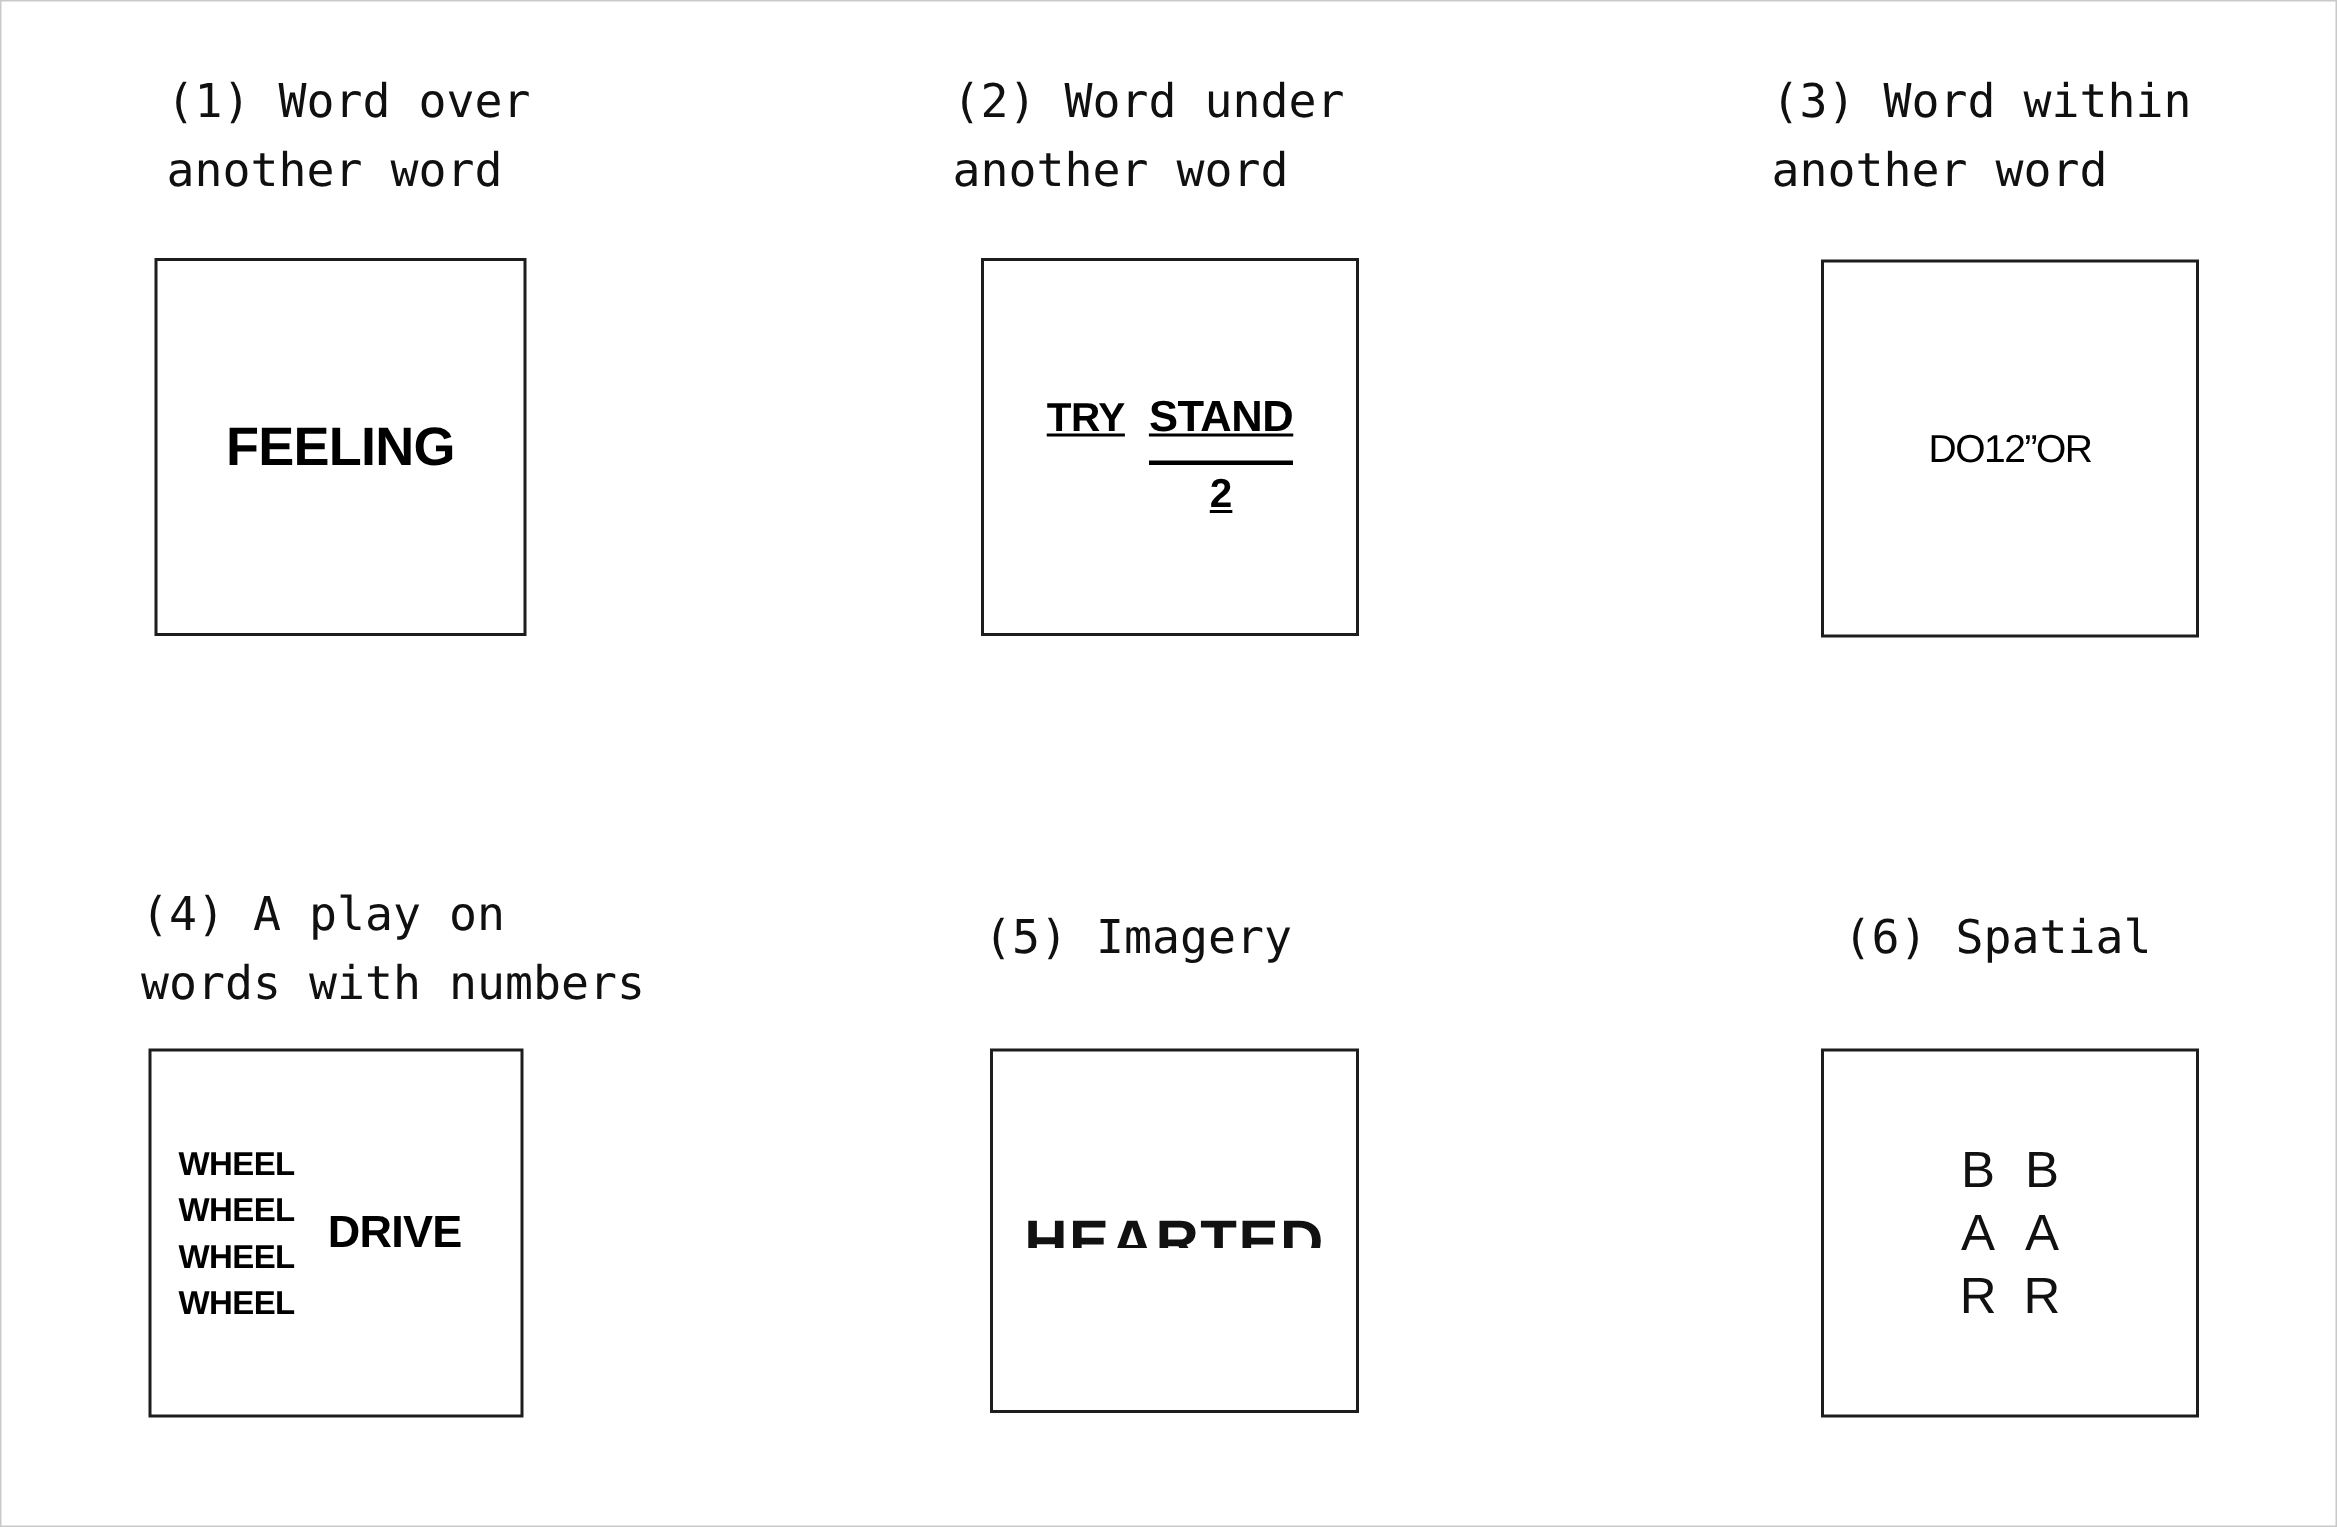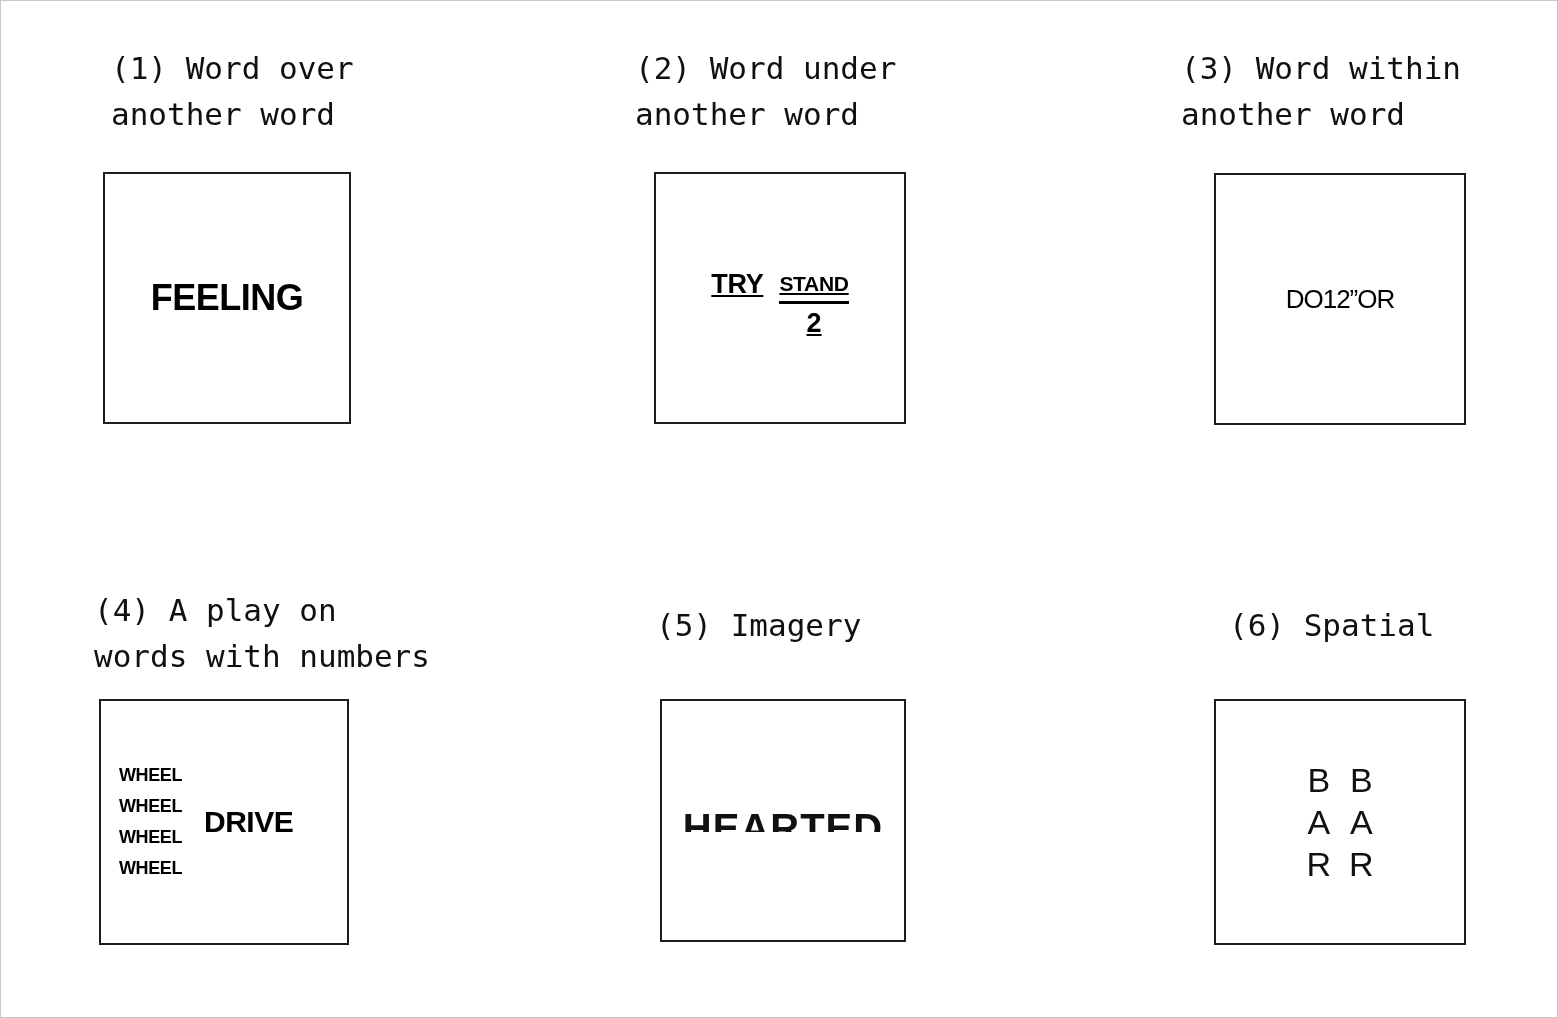--- a/index.html
+++ b/index.html
@@ -80,24 +80,24 @@
     font-size: 27px;
     line-height: 30px;
     letter-spacing: -0.3px;
   }
   .frac {
     display: flex;
     flex-direction: column;
     align-items: center;
   }
   .frac .num {
-    font-size: 21px;
+    font-size: 29px;
     line-height: 30px;
     letter-spacing: -0.3px;
-    padding-bottom: 2px;
+    padding-bottom: 14px;
   }
   .frac .bar {
     width: 100%;
     height: 3px;
     background: #000;
   }
   .frac .den {
     font-size: 27px;
     line-height: 32px;
     padding-top: 3px;
@@ -118,21 +118,21 @@
     justify-content: flex-start;
     width: 100%;
     padding-left: 18px;
     box-sizing: border-box;
     gap: 22px;
   }
   .wheel-col {
     display: flex;
     flex-direction: column;
     font-weight: bold;
-    font-size: 18px;
+    font-size: 22px;
     line-height: 31px;
     color: #000;
     letter-spacing: -0.4px;
   }
   .drive-word {
     font-weight: bold;
     font-size: 30px;
     color: #000;
     letter-spacing: -0.5px;
     text-align: right;

